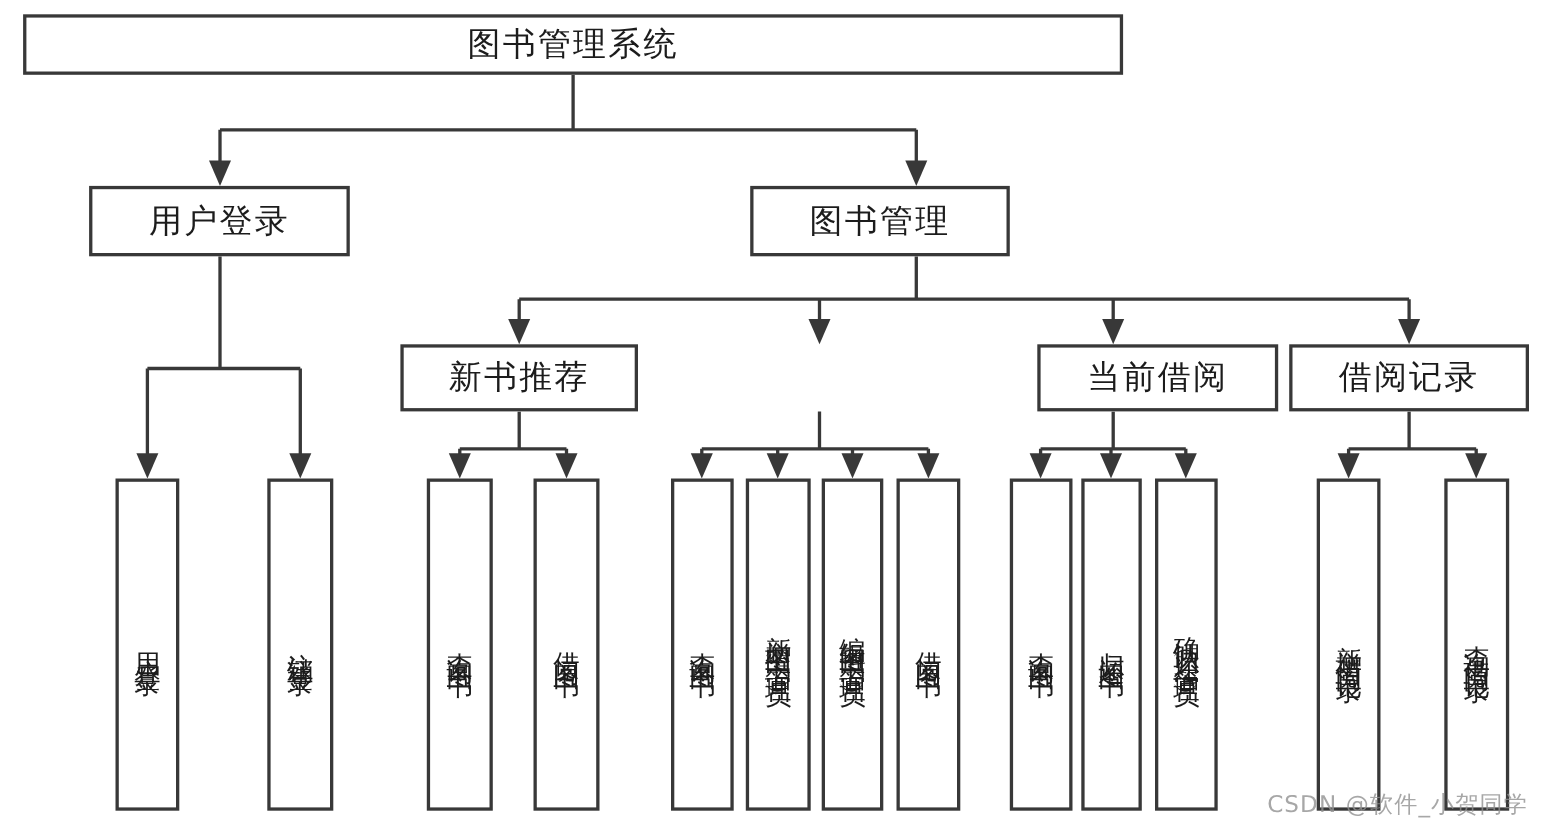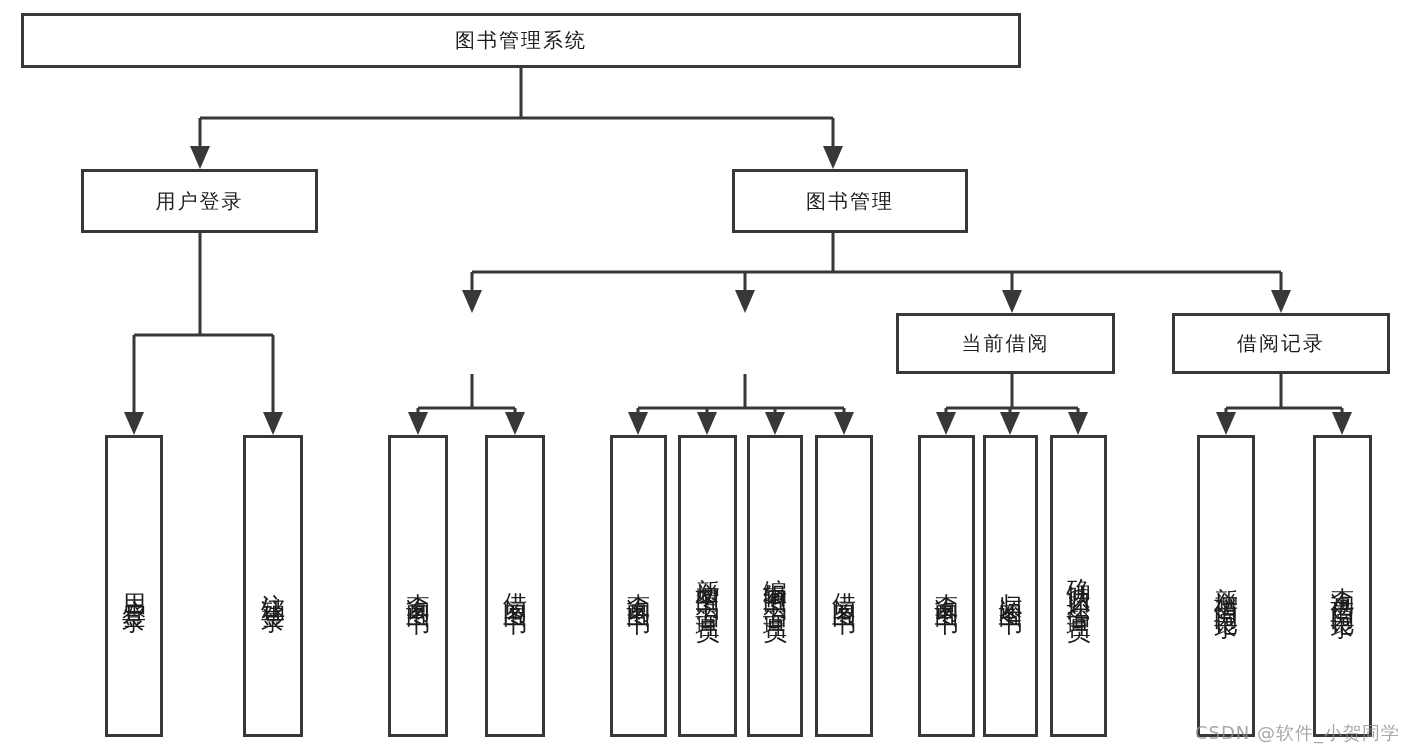--- a/index.html
+++ b/index.html
@@ -26,37 +26,37 @@
     position: absolute;
     box-sizing: border-box;
     border: 3px solid #383838;
     background: #ffffff;
     display: flex;
     align-items: center;
     justify-content: center;
     color: #1c1c1c;
   }
   .h-label {
-    font-size: 20px;
+    font-size: 30px;
     letter-spacing: 2px;
     white-space: nowrap;
   }
   .v-label {
     writing-mode: vertical-rl;
     text-orientation: mixed;
     font-size: 24px;
     letter-spacing: 6px;
     line-height: 1;
     white-space: nowrap;
   }
   .watermark {
     position: absolute;
-    right: 5px;
+    right: 16px;
     bottom: 2px;
-    font-size: 18px;
+    font-size: 21px;
     color: rgba(145, 145, 145, 0.8);
     letter-spacing: 1px;
     z-index: 5;
     white-space: nowrap;
   }
 </style>
 </head>
 <body>
 
 <div class="canvas">
@@ -101,25 +101,28 @@
     </g>
   </svg>
 
   <div class="node" style="left:21px; top:13px; width:1000px; height:55px;">
     <span class="h-label">图书管理系统</span>
   </div>
 
   <div class="node" style="left:81px; top:169px; width:237px; height:64px;">
     <span class="h-label">用户登录</span>
   </div>
-  <div class="node" style="left:732px; top:169px; width:236px; height:64px;text-align:right;">
+  <div class="node" style="left:682px; top:169px; width:236px; height:64px;text-align:right;">
     <span class="h-label">图书管理</span>
   </div>
 
-  <div class="node" style="left:896px; top:313px; width:219px; height:61px;">
+  <div class="node" style="left:364px; top:313px; width:216px; height:61px;">
+    <span class="h-label">新书推荐</span>
+  </div>
+  <div class="node" style="left:943px; top:313px; width:219px; height:61px;">
     <span class="h-label">当前借阅</span>
   </div>
   <div class="node" style="left:1172px; top:313px; width:218px; height:61px;justify-content:center;">
     <span class="h-label">借阅记录</span>
   </div>
 
   <div class="node" style="left:105px; top:435px; width:58px; height:302px;">
     <span class="v-label">用户登录</span>
   </div>
   <div class="node" style="left:243px; top:435px; width:60px; height:302px;">

